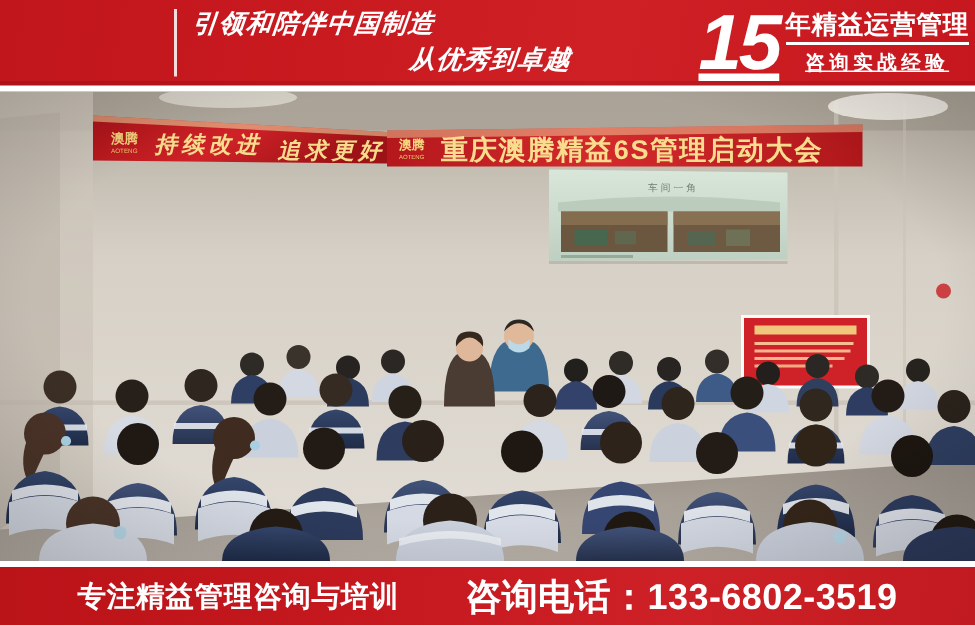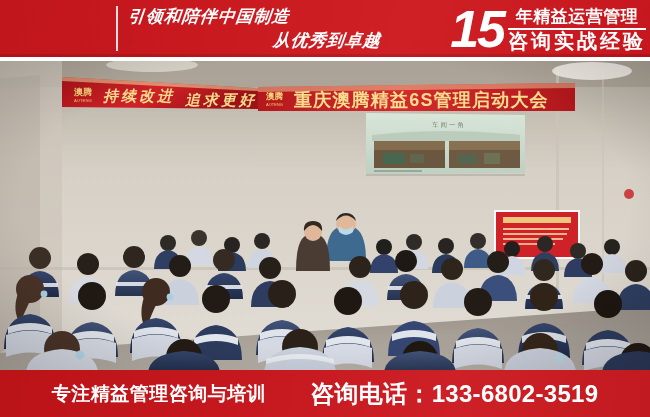--- a/index.html
+++ b/index.html
@@ -118,20 +118,21 @@
   }
   .years-num {
     color: #ffffff;
     font-size: 52px;
     font-weight: bold;
     font-style: italic;
     line-height: 52px;
     letter-spacing: -2px;
     padding-right: 4px;
     font-family: "Liberation Sans", sans-serif;
+    text-decoration: underline;
   }
   .years-text {
     display: flex;
     flex-direction: column;
     justify-content: center;
     text-align: center;
   }
   .years-t1 {
     color: #ffffff;
     font-size: 17px;
@@ -140,44 +141,45 @@
     letter-spacing: 0.5px;
     white-space: nowrap;
   }
   .years-rule {
     height: 2px;
     background: #ffffff;
     margin: 1px 0;
   }
   .years-t2 {
     color: #ffffff;
-    font-size: 20px;
+    font-size: 13px;
     font-weight: bold;
     line-height: 21px;
     letter-spacing: 3px;
     white-space: nowrap;
+    text-decoration: underline;
   }
 
   
   #photo {
     position: absolute;
     left: 0; top: 61px;
     width: 650px;
     height: 313px;
     overflow: hidden;
     background: #b9b2a6;
   }
   #photo svg { display: block; }
 
   
   #footer {
     position: absolute;
     left: 0; bottom: 0;
     width: 650px;
-    height: 47px;
+    height: 39px;
     background: linear-gradient(95deg, #ba1318 0%, #c4181e 35%, #cd2127 70%, #c11a20 100%);
     display: flex;
     align-items: center;
     justify-content: center;
   }
   .ftr-left {
     color: #ffffff;
     font-size: 19px;
     font-weight: bold;
     letter-spacing: 0.5px;

